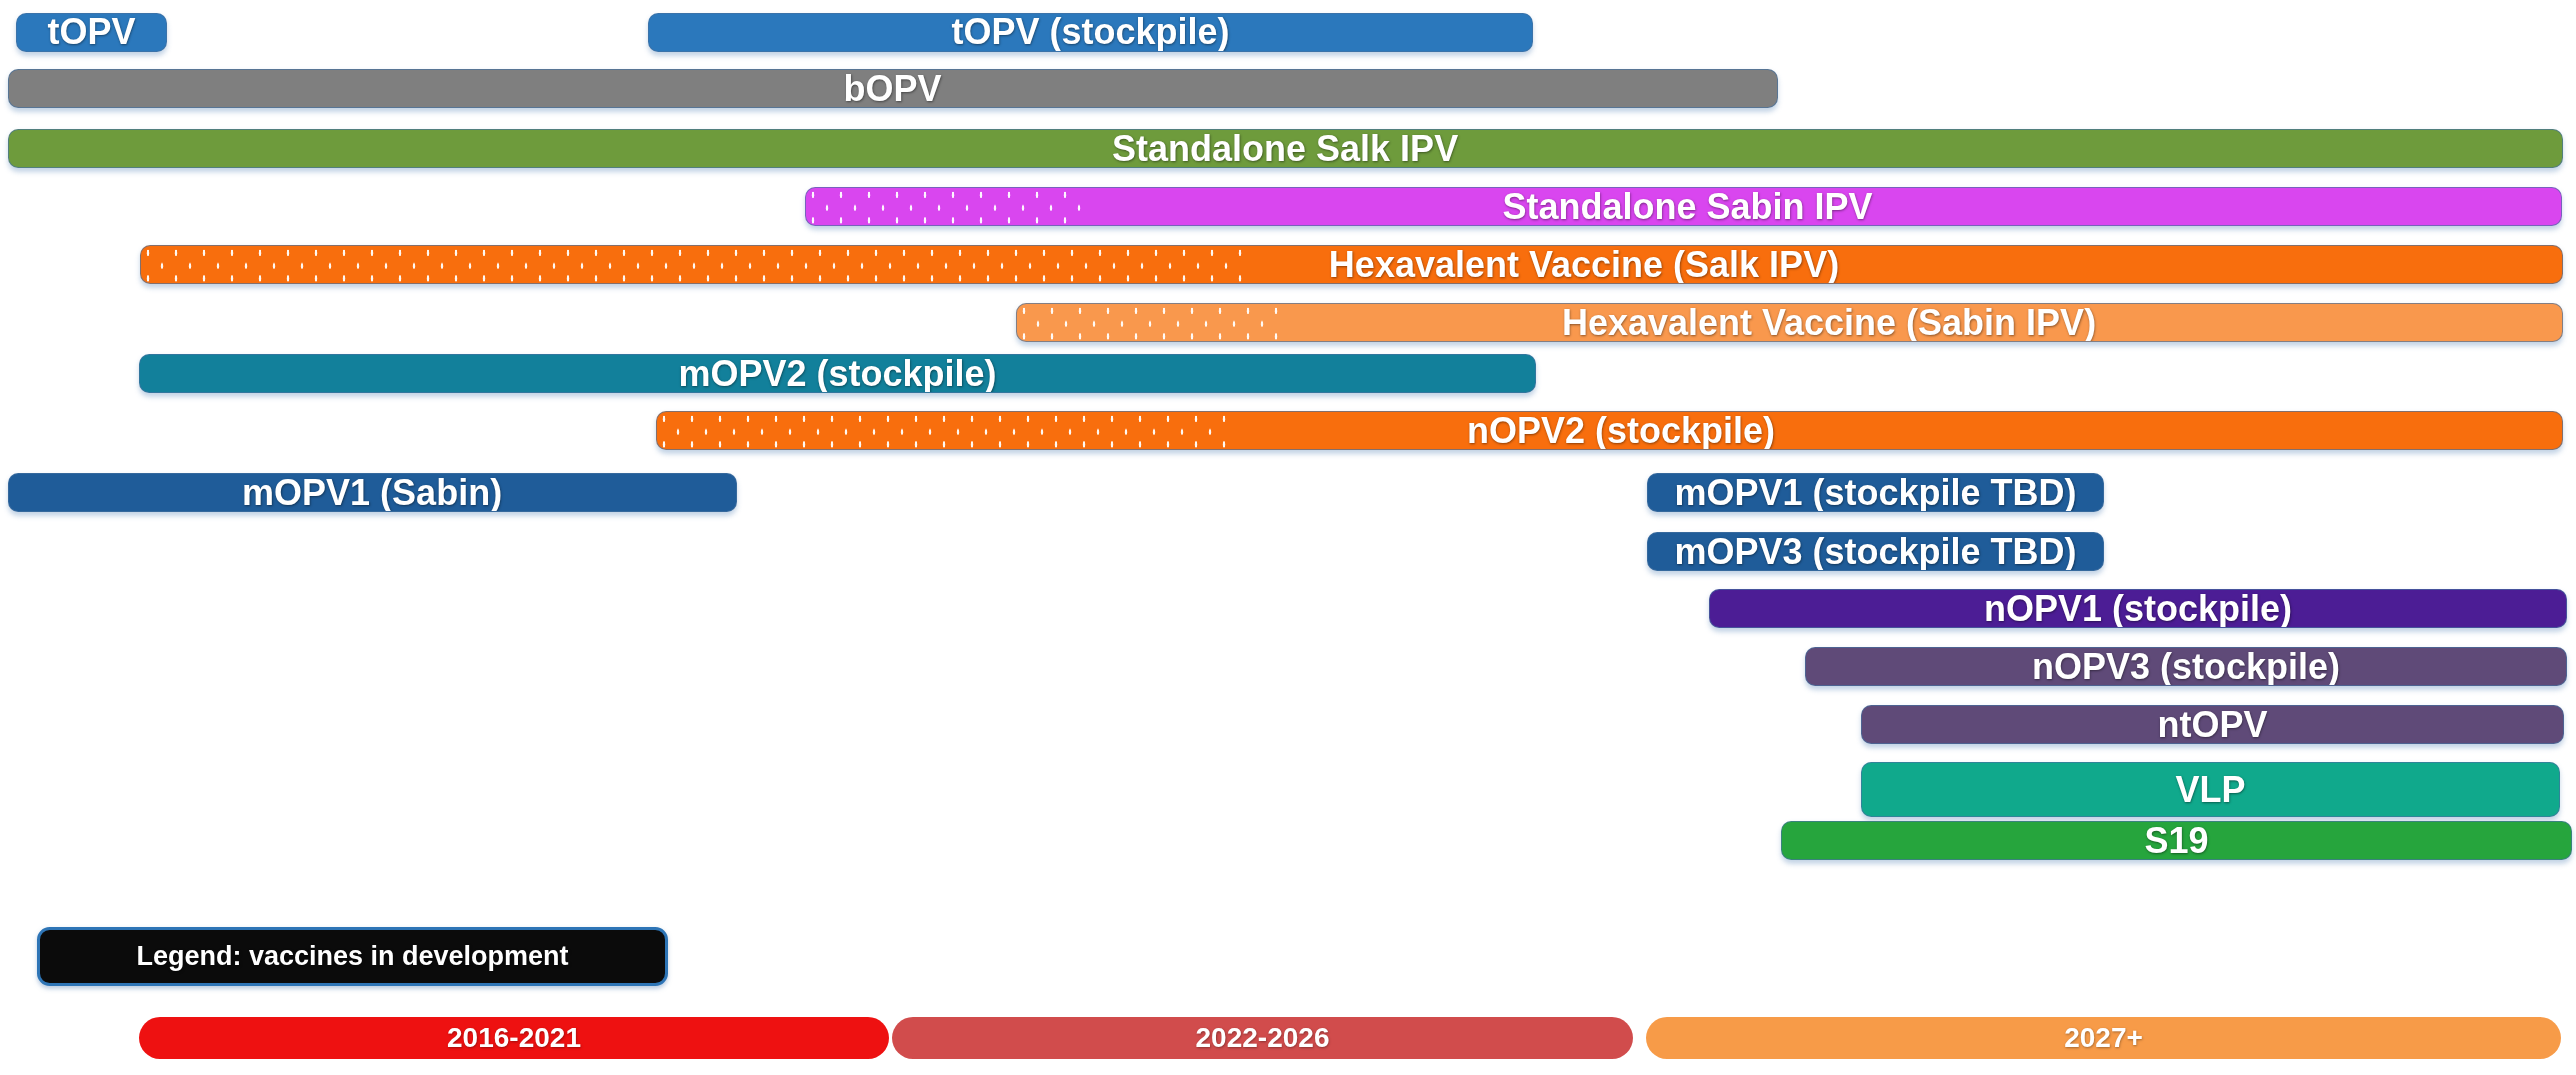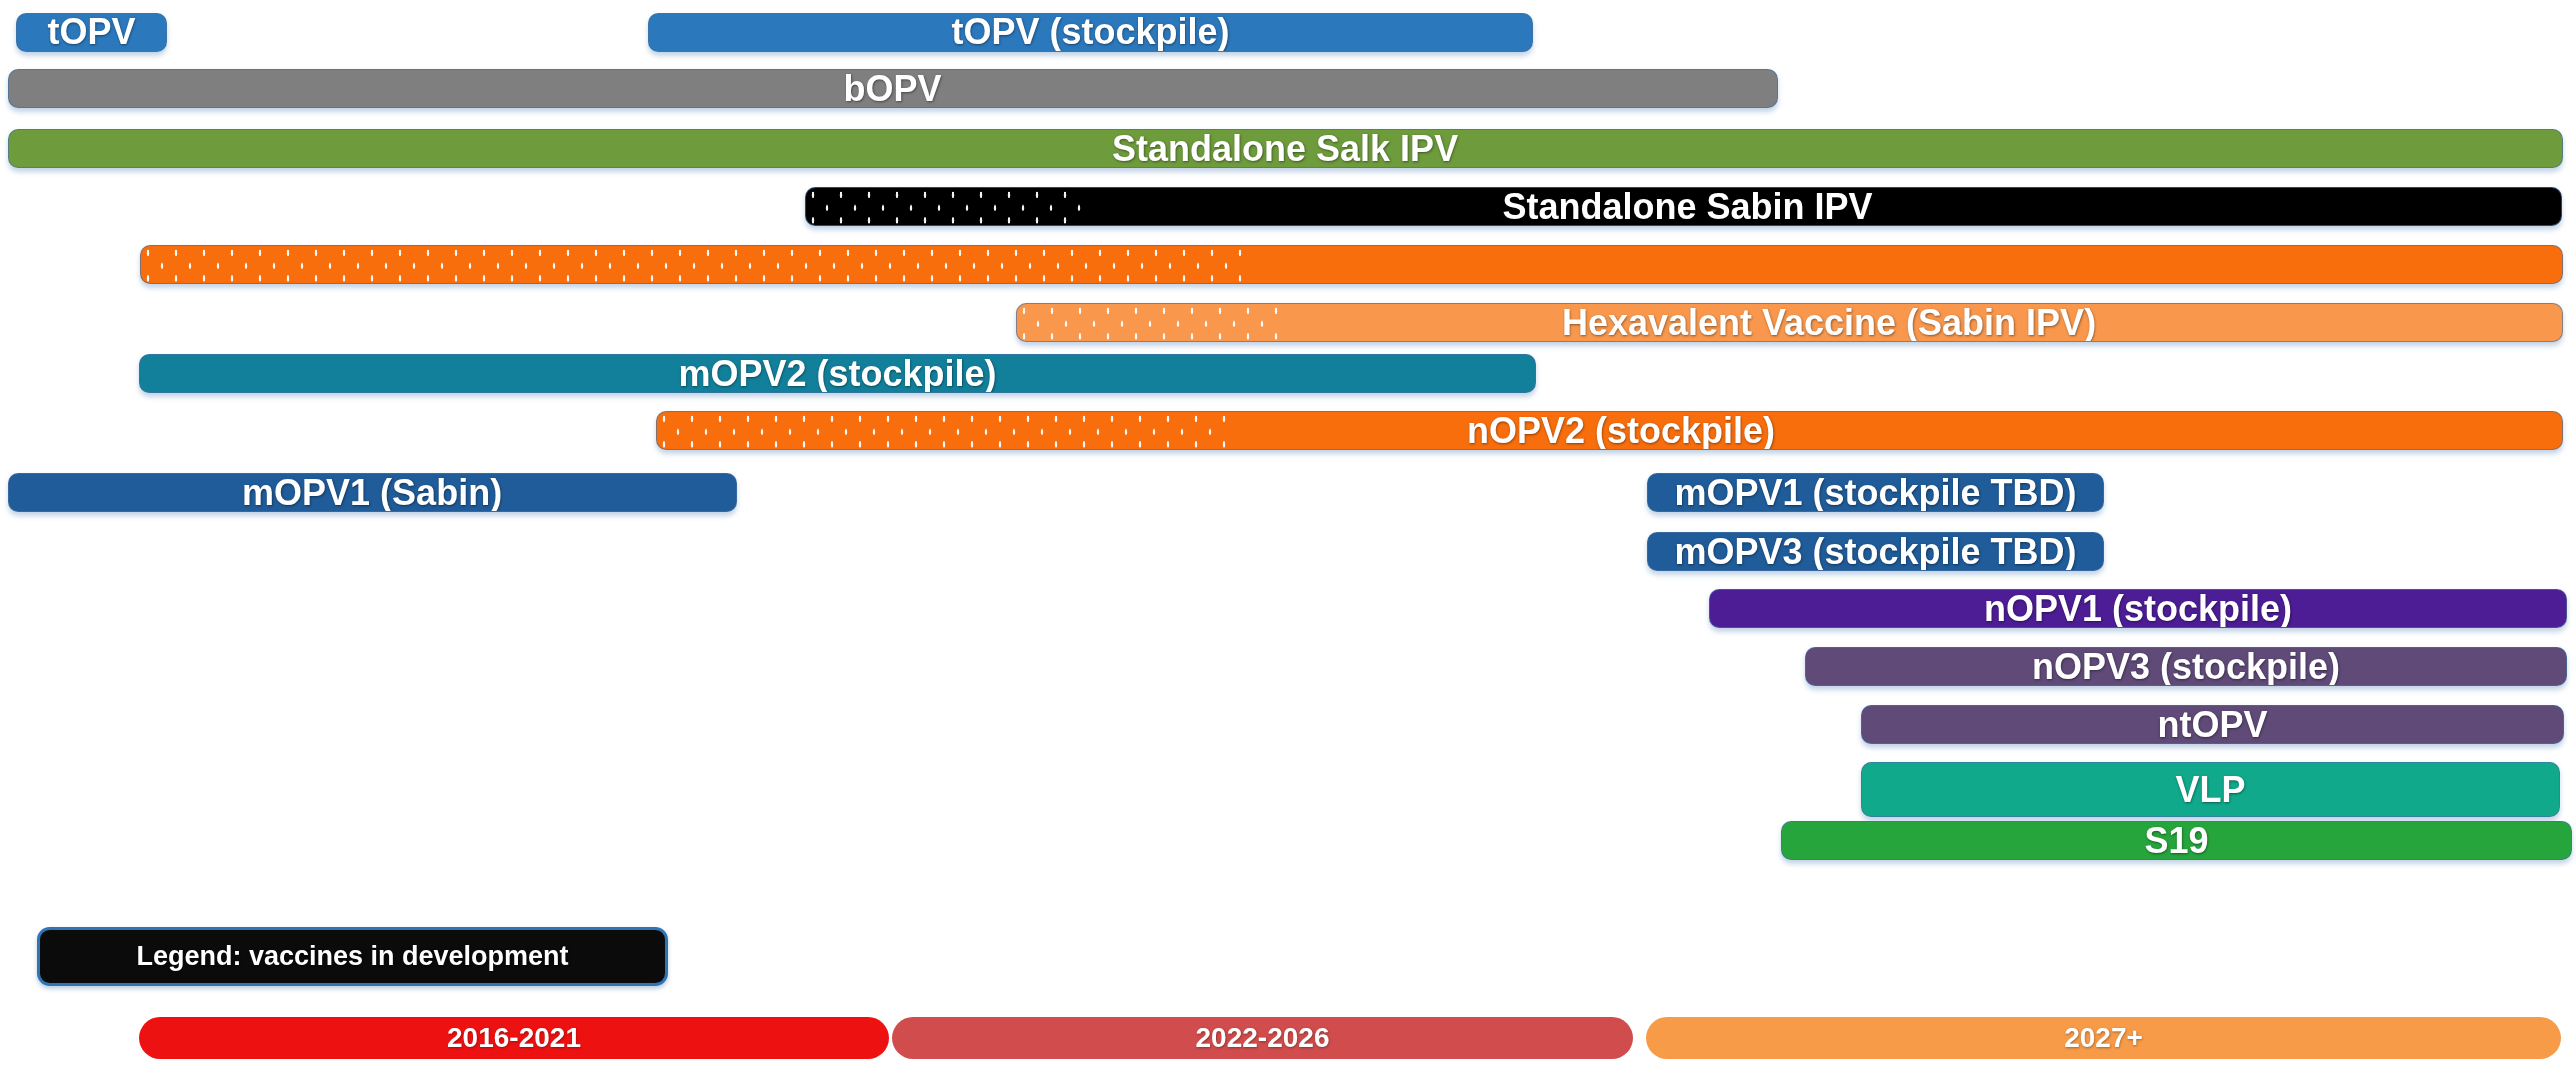--- a/index.html
+++ b/index.html
@@ -68,26 +68,27 @@
       </div>
       <div class="bar" style="left: 648px; top: 12.7px; width: 885px; height: 39px; background: rgb(43, 120, 188);">
         <span class="lbl">tOPV (stockpile)</span>
       </div>
       <div class="bar" style="left: 7.6px; top: 69px; width: 1770px; height: 39px; background: rgb(127, 127, 127);">
         <span class="lbl">bOPV</span>
       </div>
       <div class="bar" style="left: 7.6px; top: 129px; width: 2555px; height: 39px; background: rgb(110, 155, 60);">
         <span class="lbl">Standalone Salk IPV</span>
       </div>
-      <div class="bar" style="left: 805px; top: 187px; width: 1757px; height: 39px; background: #000000; padding-left: 8px;">
+      <div class="bar" style="left: 805px; top: 187px; width: 1757px; height: 39px; background: #d946ef; padding-left: 8px;">
         <div class="dotcap dots" style="width: 282px;"></div>
         <span class="lbl">Standalone Sabin IPV</span>
       </div>
       <div class="bar" style="left: 140px; top: 245px; width: 2423px; height: 39px; background: rgb(248, 110, 13);">
         <div class="dotcap dots" style="width: 1110px;"></div>
+        <span class="lbl abs" style="left: 1443px;">Hexavalent Vaccine (Salk IPV)</span>
       </div>
       <div class="bar" style="left: 1016px; top: 303px; width: 1547px; height: 39px; background: rgb(249, 152, 77);">
         <div class="dotcap dots" style="width: 268px;"></div>
         <span class="lbl abs" style="left: 812px;">Hexavalent Vaccine (Sabin IPV)</span>
       </div>
       <div class="bar" style="left: 139px; top: 354px; width: 1397px; height: 39px; background: rgb(18, 128, 155);">
         <span class="lbl">mOPV2 (stockpile)</span>
       </div>
       <div class="bar" style="left: 656px; top: 411px; width: 1907px; height: 39px; background: rgb(248, 110, 13); padding-left: 23px;">
         <div class="dotcap dots" style="width: 571px;"></div>

